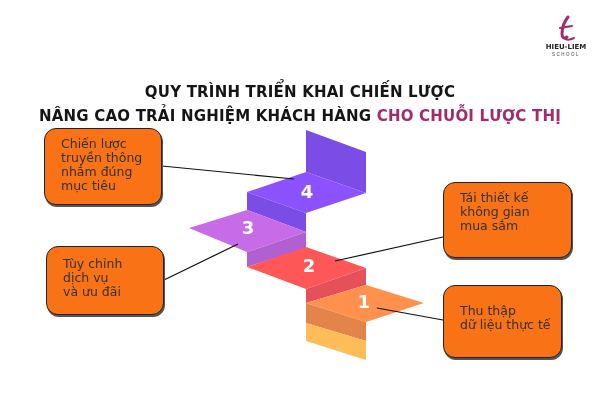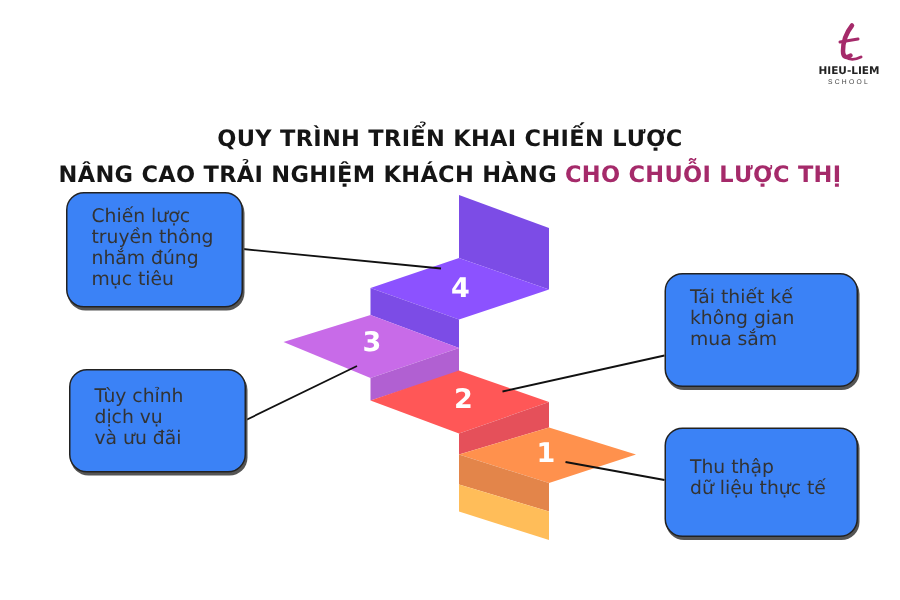--- a/index.html
+++ b/index.html
@@ -20,21 +20,21 @@
     position: absolute; left: 0; top: 29px; width: 56px; text-align: center;
     font-family: "DejaVu Sans", sans-serif; font-weight: bold; font-size: 7px; color: #222;
   }
   .logo-sub {
     position: absolute; left: 0; top: 38px; width: 56px; text-align: center;
     font-size: 4.5px; letter-spacing: 1.5px; color: #444;
   }
   svg.stairs { position: absolute; left: 0; top: 0; }
   .box {
     position: absolute; border: 1.3px solid #222; border-radius: 12px;
-    background: #3b82f6; box-shadow: 1px 2px 0 #555;
+    background: #f97316; box-shadow: 1px 2px 0 #555;
     font-family: "DejaVu Sans", sans-serif; font-size: 12.5px; line-height: 14px;
     color: #333; box-sizing: border-box; padding: 8px 10px 0 16px;
     white-space: pre-line;
   }
   .step-num {
     font-family: "DejaVu Sans", sans-serif; font-weight: bold; font-size: 18px; fill: #ffffff;
   }
 </style>
 </head>
 <body>
@@ -83,14 +83,14 @@
 <div class="box" style="left:44px; top:128px; width:118px; height:77px;">Chiến lược
 truyền thông
 nhắm đúng
 mục tiêu</div>
 <div class="box" style="left:46px; top:246px; width:118px; height:69px; padding-top:10px;">Tùy chỉnh
 dịch vụ
 và ưu đãi</div>
 <div class="box" style="left:443px; top:182px; width:129px; height:76px; ">Tái thiết kế
 không gian
 mua sắm</div>
-<div class="box" style="left:443px; top:285px; width:129px; height:73px; padding-top:18px;">Thu thập
+<div class="box" style="left:443px; top:285px; width:119px; height:73px; padding-top:18px;">Thu thập
 dữ liệu thực tế</div>
 
 </body></html>

